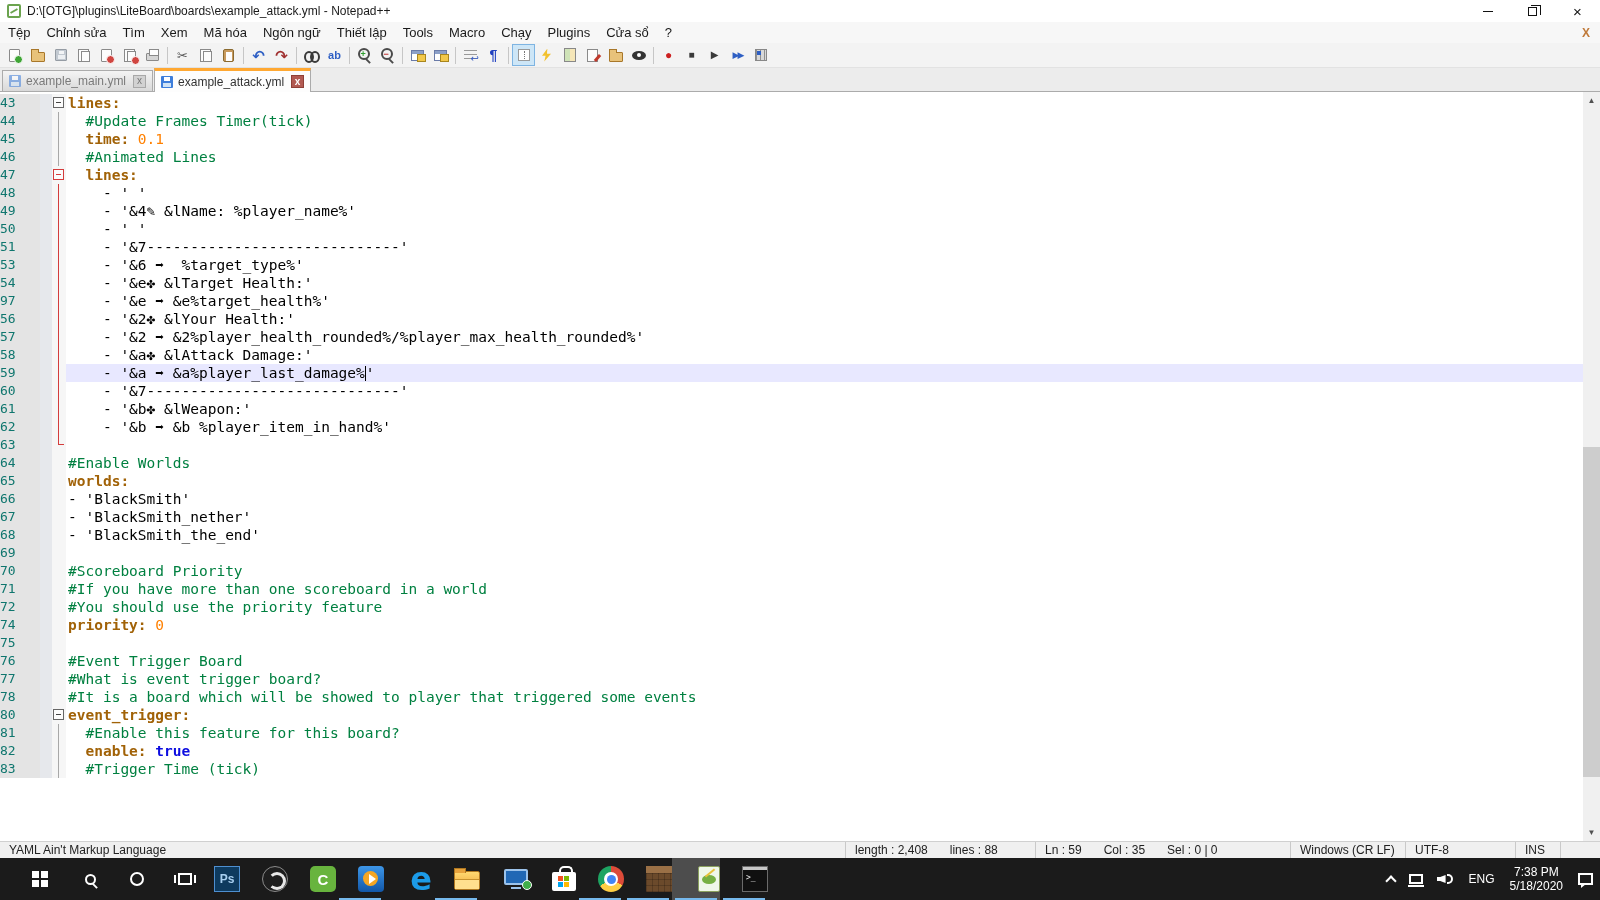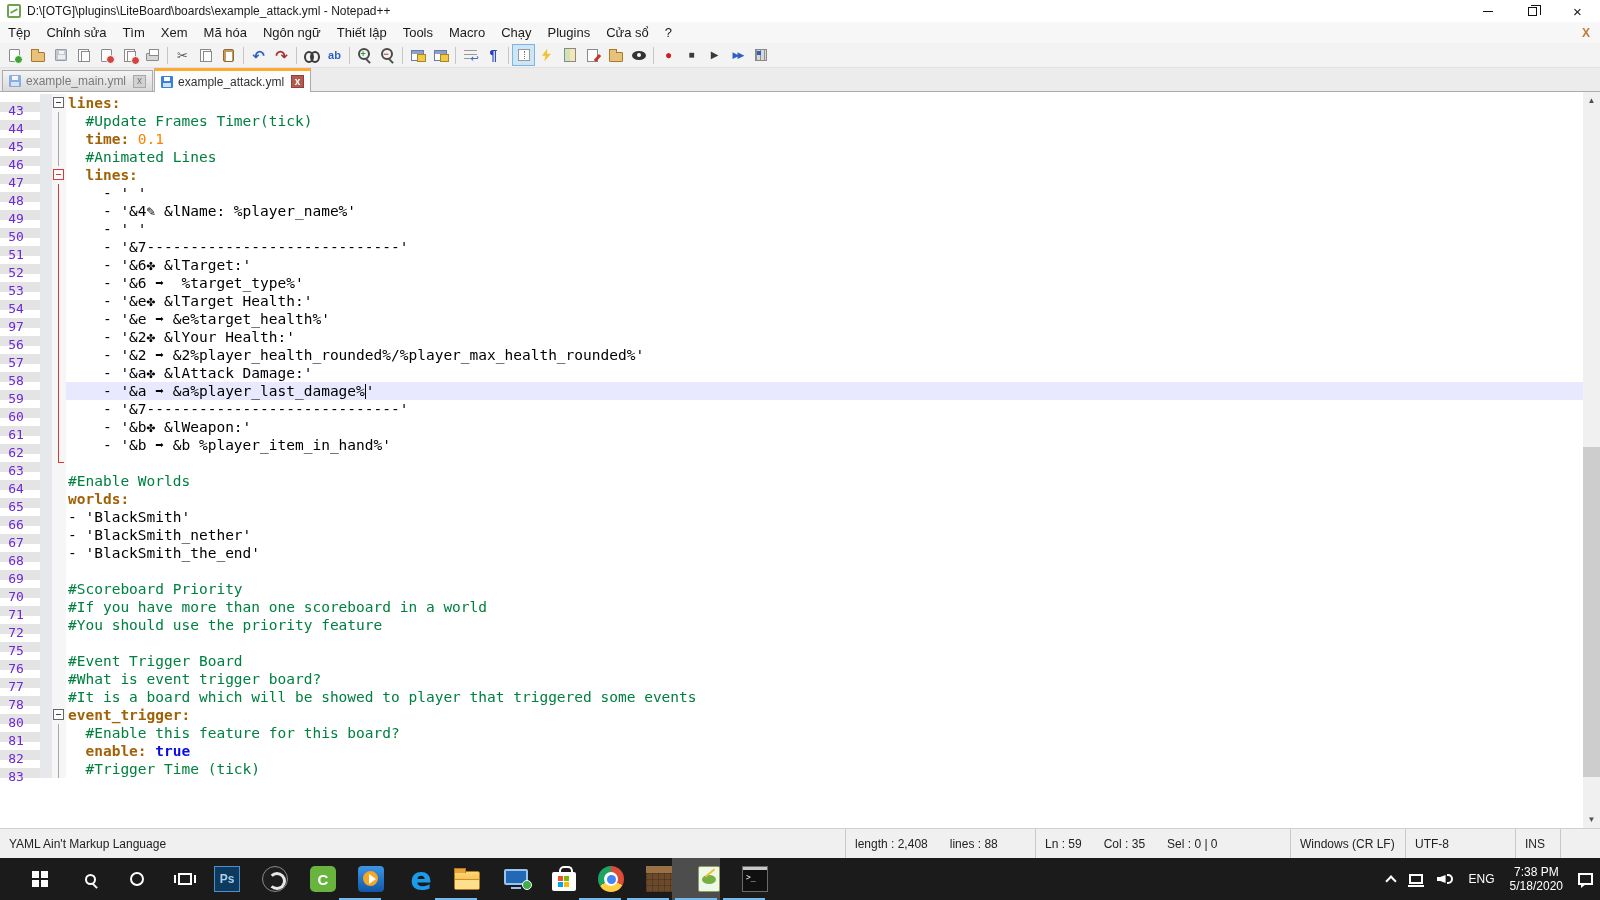--- a/index.html
+++ b/index.html
@@ -92,22 +92,22 @@
   .tab-floppy::after { content:""; position:absolute; bottom:1px; left:2px; width:8px; height:4px; background:#cfe3f7; }
   .tab.inactive .tab-floppy { opacity:.55; }
   .tab-close { width:13px; height:13px; margin-left:7px; display:flex; align-items:center; justify-content:center; font-size:10px; line-height:1; flex:none; }
   .tab.inactive .tab-close { background:#d2d2d2; border:1px solid #a8a8a8; color:#777; }
   .tab.active .tab-close { background:#b25a52; border:1px solid #8f4037; color:#fff; font-weight:bold; }
 
   
   .editor { flex:1; display:flex; position:relative; background:#fff; overflow:hidden; }
   .lines-col { flex:1; display:flex; flex-direction:column; padding-top:2px; }
   .line { display:flex; height:18px; flex:none; }
-  .ln { width:40px; flex:none; background:#e4e4e4; color:#6d28d9; text-align:center; padding-right:8px;
-        font-family:"DejaVu Sans Mono","Liberation Mono",monospace; font-size:13px; line-height:18px;margin-top:8px; }
+  .ln { width:40px; flex:none; background:#e4e4e4; color:#0f766e; text-align:left; padding-right:8px;
+        font-family:"DejaVu Sans Mono","Liberation Mono",monospace; font-size:13px; line-height:18px; }
   .bm { width:12px; flex:none; background:#e6e8ec; }
   .fold { width:14px; flex:none; background:#f6f6f6; position:relative; }
   .fbox { position:absolute; left:1px; top:3px; width:11px; height:11px; border:1px solid #666; background:#fcfcfc; }
   .fbox::before { content:""; position:absolute; left:2px; top:4px; width:5px; height:1px; background:#444; }
   .fbox.red { border-color:#d43c3c; }
   .fbox.red::before { background:#d43c3c; }
   .vline { position:absolute; left:6px; top:0; bottom:0; width:1px; }
   .vline.gray { background:#a8a8a8; }
   .vline.red { background:#d43c3c; }
   .corner { position:absolute; left:6px; top:0; width:6px; height:9px; border-left:1px solid #d43c3c; border-bottom:1px solid #d43c3c; }
@@ -120,21 +120,21 @@
   .s-w { color:#0d0de0; font-weight:bold; }
   .caret { display:inline-block; width:1px; height:15px; background:#000; vertical-align:text-bottom; }
 
   
   .vsb { width:17px; flex:none; background:#f0f0f0; position:relative; }
   .vsb .arr { position:absolute; left:0; width:17px; height:17px; color:#505050; font-size:8px; display:flex; align-items:center; justify-content:center; }
   .vsb .arr.up { top:0; } .vsb .arr.down { bottom:0; }
   .vsb .thumb { position:absolute; left:0; width:17px; top:355px; height:330px; background:#cdcdcd; }
 
   
-  .statusbar { height:30px; background:#f0f0f0; border-top:1px solid #d0d0d0; display:flex; align-items:stretch; font-size:12px; color:#222; flex:none; }
+  .statusbar { height:17px; background:#f0f0f0; border-top:1px solid #d0d0d0; display:flex; align-items:stretch; font-size:12px; color:#222; flex:none; }
   .ss { display:flex; align-items:center; padding:0 9px; border-left:1px solid #c9c9c9; white-space:nowrap; }
   .ss.first { border-left:none; flex:1; }
   .ss .gap { display:inline-block; width:22px; }
   .ss-len { width:190px; } .ss-pos { width:255px; } .ss-eol { width:115px; } .ss-enc { width:110px; } .ss-ins { width:45px; }
   .ss-grip { width:40px; border-left:1px solid #c9c9c9; }
 
   
   .taskbar { height:42px; background:#1b1b1b; display:flex; align-items:stretch; flex:none; }
   .apps { display:flex; }
   .app { width:48px; position:relative; display:flex; align-items:center; justify-content:flex-end; }
@@ -426,28 +426,20 @@
           </div>
           <div class="line">
             <span class="ln">51</span>
             <span class="bm"></span>
             <span class="fold">
               <span class="vline red"></span>
             </span>
             <span class="code"><span>    - '&amp;7-----------------------------'</span></span>
           </div>
           <div class="line">
-            <span class="ln">52</span>
-            <span class="bm"></span>
-            <span class="fold">
-              <span class="vline red"></span>
-            </span>
-            <span class="code"><span>    - '&amp;6✤ &amp;lTarget:'</span></span>
-          </div>
-          <div class="line">
             <span class="ln">53</span>
             <span class="bm"></span>
             <span class="fold">
               <span class="vline red"></span>
             </span>
             <span class="code"><span>    - '&amp;6 ➡  %target_type%'</span></span>
           </div>
           <div class="line">
             <span class="ln">54</span>
             <span class="bm"></span>
@@ -574,20 +566,26 @@
             <span class="ln">71</span>
             <span class="bm"></span>
             <span class="fold"></span>
             <span class="code"><span class="s-c">#If you have more than one scoreboard in a world</span></span>
           </div>
           <div class="line">
             <span class="ln">72</span>
             <span class="bm"></span>
             <span class="fold"></span>
             <span class="code"><span class="s-c">#You should use the priority feature</span></span>
+          </div>
+          <div class="line">
+            <span class="ln">74</span>
+            <span class="bm"></span>
+            <span class="fold"></span>
+            <span class="code"><span class="s-k">priority:</span><span> </span><span class="s-n">0</span></span>
           </div>
           <div class="line">
             <span class="ln">75</span>
             <span class="bm"></span>
             <span class="fold"></span>
             <span class="code"></span>
           </div>
           <div class="line">
             <span class="ln">76</span>
             <span class="bm"></span>

